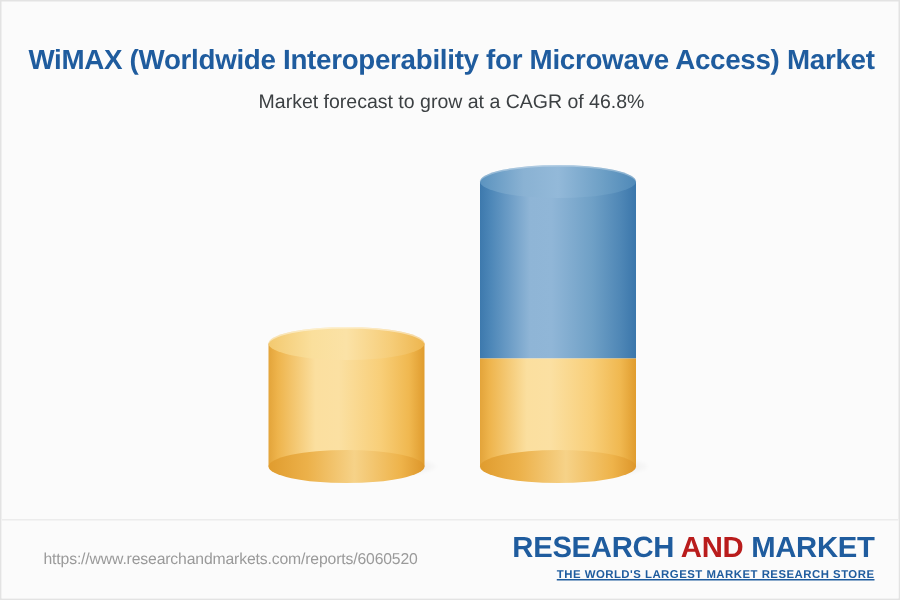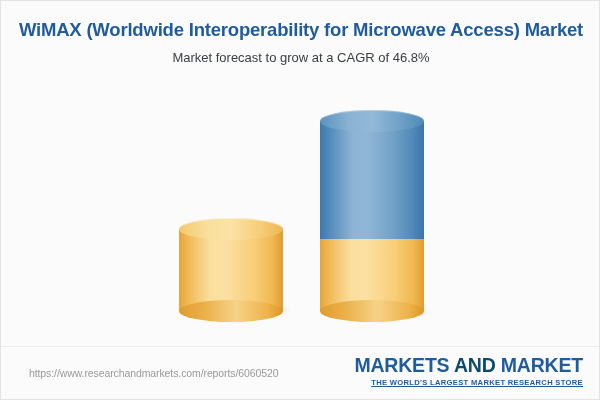--- a/index.html
+++ b/index.html
@@ -19,21 +19,21 @@
     border: 1px solid #e3e3e3;
     overflow: hidden;
   }
   
   .header {
     position: absolute;
     left: 0;
     top: 0;
     width: 600px;
     text-align: center;
-    padding-top: 18px;
+    padding-top: 28px;
   }
   .chart-title {
     font-size: 18.5px;
     font-weight: bold;
     color: #1f5c9e;
     letter-spacing: -0.2px;
     line-height: 1.2;
   }
   .chart-subtitle {
     font-size: 13px;
@@ -169,21 +169,21 @@
     text-align: right;
   }
   .logo-main {
     font-size: 19.5px;
     font-weight: bold;
     letter-spacing: -0.2px;
     color: #1f5c9e;
     line-height: 1.05;
     white-space: nowrap;
   }
-  .logo-main .and { color: #0c4a6e; }
+  .logo-main .and { color: #b91c1c; }
   .logo-tag {
     font-size: 7.6px;
     font-weight: bold;
     color: #1f5c9e;
     letter-spacing: 0.32px;
     margin-top: 3px;
     white-space: nowrap;
     text-decoration: underline;
   }
 </style>
@@ -226,18 +226,18 @@
         </div>
       </div>
 
     </div>
 
   </div>
 
   <div class="footer">
     <div class="footer-url">https://www.researchandmarkets.com/reports/6060520</div>
     <div class="logo">
-      <div class="logo-main"><span>MARKETS </span><span class="and">AND</span><span> MARKET</span></div>
+      <div class="logo-main"><span>RESEARCH </span><span class="and">AND</span><span> MARKET</span></div>
       <div class="logo-tag">THE WORLD'S LARGEST MARKET RESEARCH STORE</div>
     </div>
   </div>
 
 </div>
 
 </body></html>

